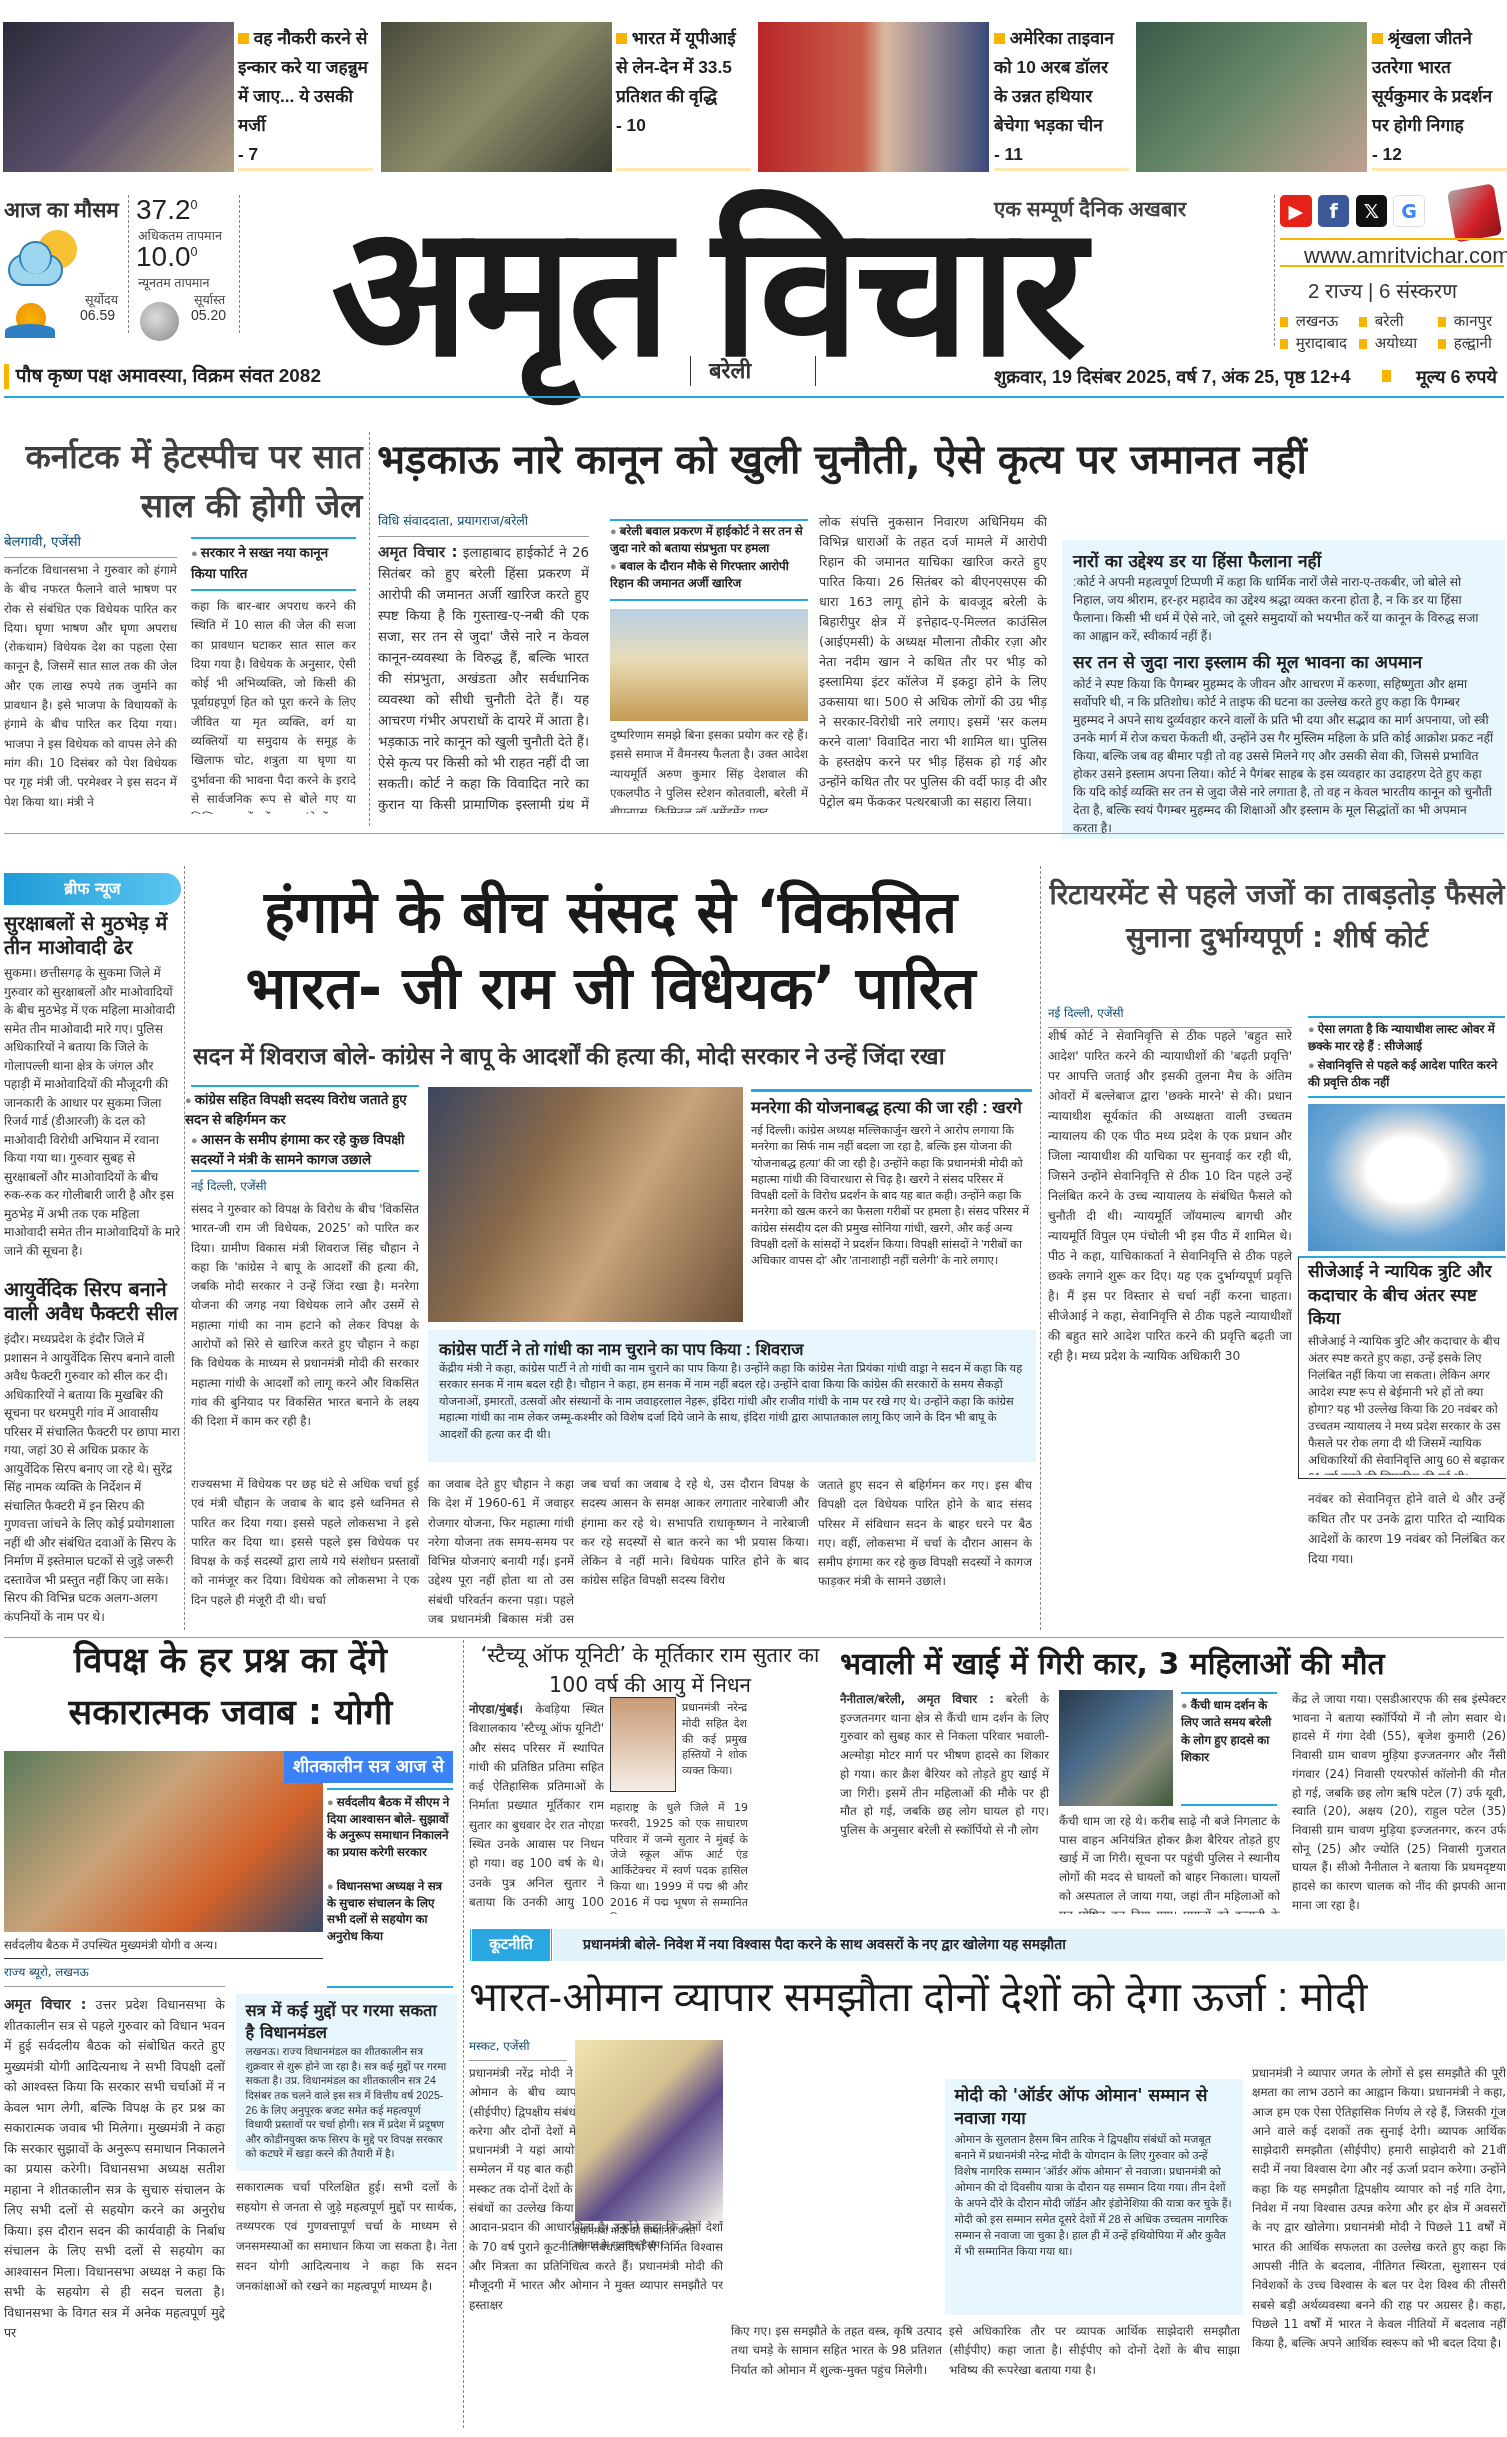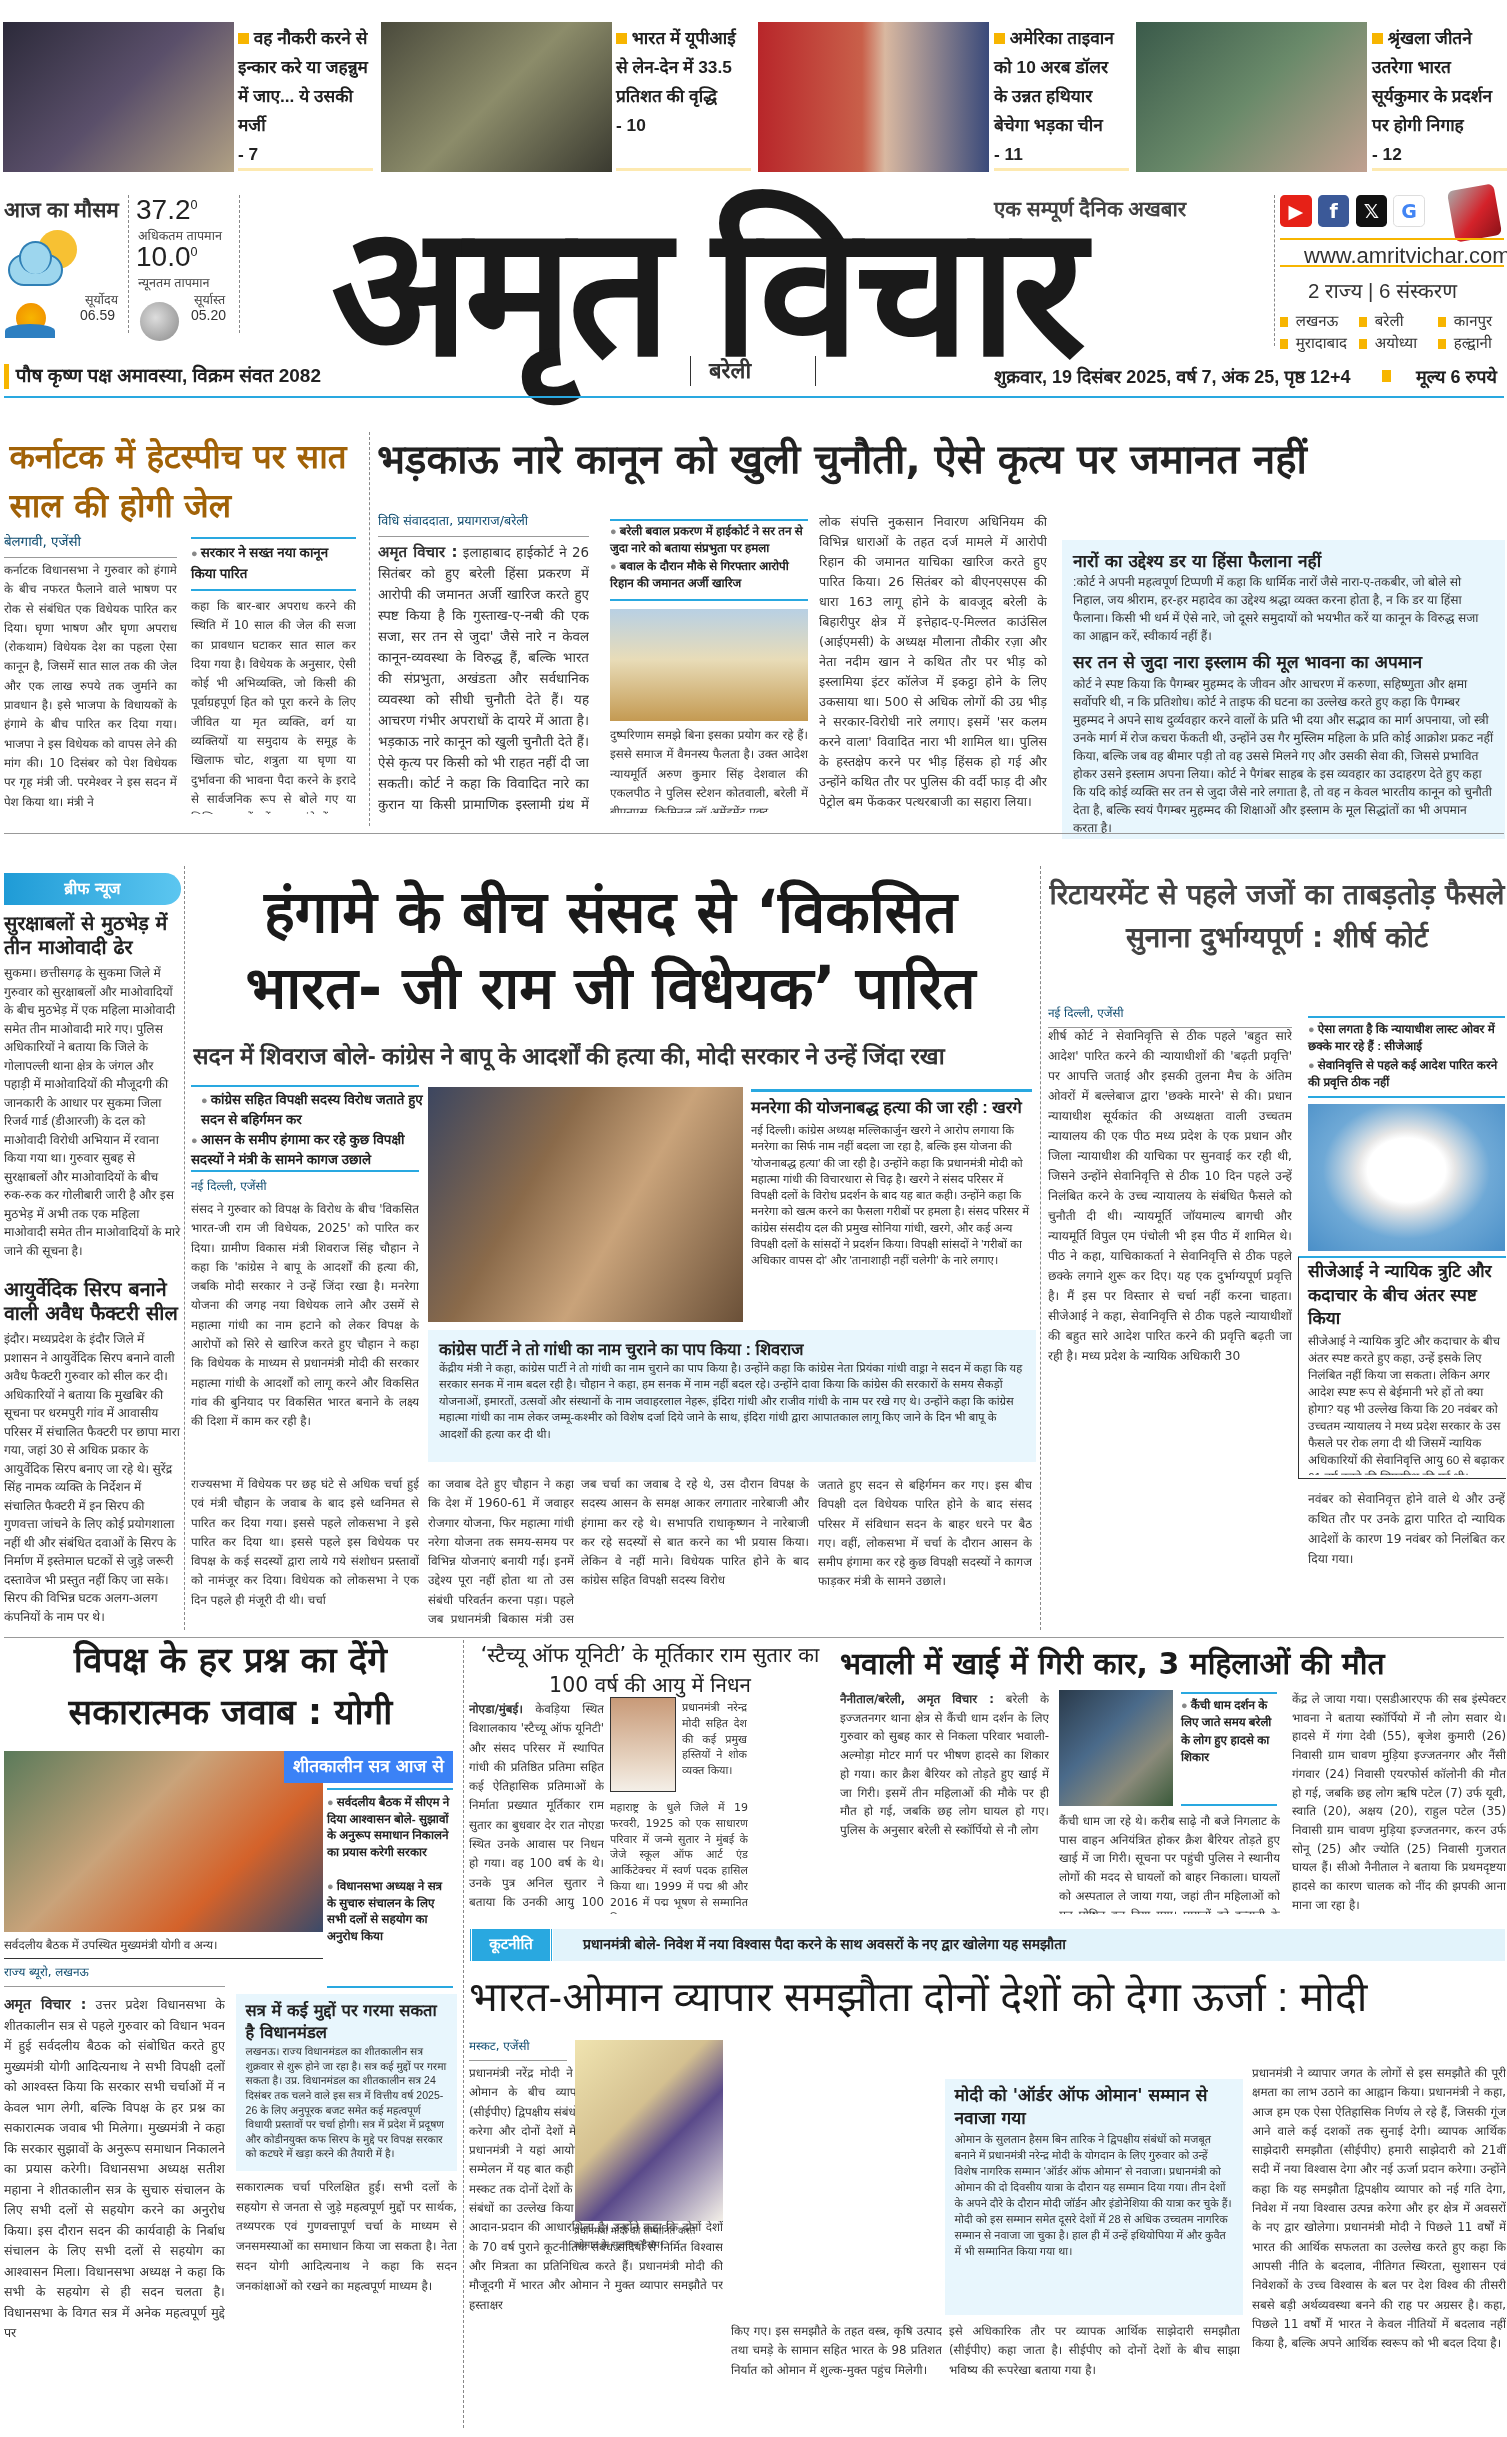--- a/index.html
+++ b/index.html
@@ -97,21 +97,21 @@
   <span class="city cond">हल्द्वानी</span>
 </div>
 
 <div class="abs" style="left:3.9px;top:364px;width:5.5px;height:25px;background:#f7b500"></div>
 <div class="abs cond" style="left:15.8px;top:362px;font-size:19px;font-weight:bold;color:#222">पौष कृष्ण पक्ष अमावस्या, विक्रम संवत 2082</div>
 <div class="abs cond" style="left:994px;top:364px;font-size:18px;font-weight:bold;color:#222">शुक्रवार, 19 दिसंबर 2025, वर्ष 7, अंक 25, पृष्ठ 12+4</div>
 <div class="abs" style="left:1382px;top:370px;width:8.7px;height:11.8px;background:#f7b500"></div>
 <div class="abs cond" style="left:1416px;top:364px;font-size:18px;font-weight:bold;color:#222">मूल्य 6 रुपये</div>
 <div class="abs" style="left:3.9px;top:396px;width:1500px;height:2.4px;background:#29a8e0"></div>
 
-<h2 class="abs" style="left:9.5px;top:432px;width:353px;font-size:33px;line-height:49px;text-align:left;color:#a16207">कर्नाटक में हेटस्पीच पर सात साल की होगी जेल</h2>
+<h2 class="abs" style="left:9.5px;top:432px;width:353px;font-size:33px;line-height:49px;text-align:right;color:#404040">कर्नाटक में हेटस्पीच पर सात साल की होगी जेल</h2>
 <div class="abs dl" style="left:3.9px;top:532px;width:173px">बेलगावी, एजेंसी</div>
 <div class="abs bt sm" style="left:3.9px;top:561px;width:173px;height:252px;overflow:hidden">कर्नाटक विधानसभा ने गुरुवार को हंगामे के बीच नफरत फैलाने वाले भाषण पर रोक से संबंधित एक विधेयक पारित कर दिया। घृणा भाषण और घृणा अपराध (रोकथाम) विधेयक देश का पहला ऐसा कानून है, जिसमें सात साल तक की जेल और एक लाख रुपये तक जुर्माने का प्रावधान है। इसे भाजपा के विधायकों के हंगामे के बीच पारित कर दिया गया। भाजपा ने इस विधेयक को वापस लेने की मांग की। 10 दिसंबर को पेश विधेयक पर गृह मंत्री जी. परमेश्वर ने इस सदन में पेश किया था। मंत्री ने</div>
 <div class="abs blue-rule" style="left:191px;top:537px;width:165px;height:2.4px"></div>
 <div class="abs bullet cond" style="left:191px;top:543px;width:165px;font-size:13.4px;line-height:20.5px">सरकार ने सख्त नया कानून किया पारित</div>
 <div class="abs blue-rule" style="left:191px;top:589px;width:165px;height:2.4px"></div>
 <div class="abs bt sm" style="left:191px;top:597px;width:165px;height:217px;overflow:hidden">कहा कि बार-बार अपराध करने की स्थिति में 10 साल की जेल की सजा का प्रावधान घटाकर सात साल कर दिया गया है। विधेयक के अनुसार, ऐसी कोई भी अभिव्यक्ति, जो किसी की पूर्वाग्रहपूर्ण हित को पूरा करने के लिए जीवित या मृत व्यक्ति, वर्ग या व्यक्तियों या समुदाय के समूह के खिलाफ चोट, शत्रुता या घृणा या दुर्भावना की भावना पैदा करने के इरादे से सार्वजनिक रूप से बोले गए या लिखित शब्दों में या संकेतों द्वारा प्रकाशित या प्रसारित की जाती है, वह घृणास्पद भाषण है।</div>
 <div class="abs vdash" style="left:369px;top:432px;height:394px"></div>
 
 <h1 class="abs" style="left:377px;top:432px;width:1134px;font-size:40px;line-height:55px;white-space:nowrap;color:#222">भड़काऊ नारे कानून को खुली चुनौती, ऐसे कृत्य पर जमानत नहीं</h1>
 <div class="abs dl" style="left:378px;top:512px;width:211px;font-size:12.6px">विधि संवाददाता, प्रयागराज/बरेली</div>
@@ -134,21 +134,21 @@
 <div class="abs" style="left:3.9px;top:873px;width:177px;height:31.5px;background:linear-gradient(90deg,#1f9bd6,#5cc6f0);border-radius:0 15.8px 15.8px 0;color:#fff;font-weight:bold;font-size:15.8px;line-height:31.5px;text-align:center">ब्रीफ न्यूज</div>
 <h3 class="abs" style="left:3.9px;top:912px;width:177px;font-size:19.7px;line-height:24.4px">सुरक्षाबलों से मुठभेड़ में तीन माओवादी ढेर</h3>
 <div class="abs cond" style="left:3.9px;top:964px;width:177px;height:335px;overflow:hidden;font-size:12.2px;line-height:18.5px;color:#333">सुकमा। छत्तीसगढ़ के सुकमा जिले में गुरुवार को सुरक्षाबलों और माओवादियों के बीच मुठभेड़ में एक महिला माओवादी समेत तीन माओवादी मारे गए। पुलिस अधिकारियों ने बताया कि जिले के गोलापल्ली थाना क्षेत्र के जंगल और पहाड़ी में माओवादियों की मौजूदगी की जानकारी के आधार पर सुकमा जिला रिजर्व गार्ड (डीआरजी) के दल को माओवादी विरोधी अभियान में रवाना किया गया था। गुरुवार सुबह से सुरक्षाबलों और माओवादियों के बीच रुक-रुक कर गोलीबारी जारी है और इस मुठभेड़ में अभी तक एक महिला माओवादी समेत तीन माओवादियों के मारे जाने की सूचना है।</div>
 <h3 class="abs" style="left:3.9px;top:1278px;width:177px;font-size:19.7px;line-height:24.4px">आयुर्वेदिक सिरप बनाने वाली अवैध फैक्टरी सील</h3>
 <div class="abs cond" style="left:3.9px;top:1330px;width:177px;height:295px;overflow:hidden;font-size:12.2px;line-height:18.5px;color:#333">इंदौर। मध्यप्रदेश के इंदौर जिले में प्रशासन ने आयुर्वेदिक सिरप बनाने वाली अवैध फैक्टरी गुरुवार को सील कर दी। अधिकारियों ने बताया कि मुखबिर की सूचना पर धरमपुरी गांव में आवासीय परिसर में संचालित फैक्टरी पर छापा मारा गया, जहां 30 से अधिक प्रकार के आयुर्वेदिक सिरप बनाए जा रहे थे। सुरेंद्र सिंह नामक व्यक्ति के निर्देशन में संचालित फैक्टरी में इन सिरप की गुणवत्ता जांचने के लिए कोई प्रयोगशाला नहीं थी और संबंधित दवाओं के सिरप के निर्माण में इस्तेमाल घटकों से जुड़े जरूरी दस्तावेज भी प्रस्तुत नहीं किए जा सके। सिरप की विभिन्न घटक अलग-अलग कंपनियों के नाम पर थे।</div>
 <div class="abs vdash" style="left:184px;top:866px;height:764px"></div>
 
 <h1 class="abs" style="left:193px;top:874px;width:835px;font-size:58px;line-height:76px;text-align:center;color:#1a1a1a">हंगामे के बीच संसद से ‘विकसित भारत- जी राम जी विधेयक’ पारित</h1>
 <h2 class="abs cond" style="left:193px;top:1041px;width:835px;font-size:23px;line-height:31.5px;color:#333;white-space:nowrap;overflow:hidden">सदन में शिवराज बोले- कांग्रेस ने बापू के आदर्शों की हत्या की, मोदी सरकार ने उन्हें जिंदा रखा</h2>
 <div class="abs blue-rule" style="left:191px;top:1085px;width:228px;height:2.4px"></div>
-<div class="abs bullet cond" style="left:201px;top:1090px;width:228px;font-size:13.4px;line-height:19px">कांग्रेस सहित विपक्षी सदस्य विरोध जताते हुए सदन से बहिर्गमन कर</div>
+<div class="abs bullet cond" style="left:185px;top:1090px;width:228px;font-size:13.4px;line-height:19px">कांग्रेस सहित विपक्षी सदस्य विरोध जताते हुए सदन से बहिर्गमन कर</div>
 <div class="abs bullet cond" style="left:191px;top:1130px;width:228px;font-size:13.4px;line-height:19px">आसन के समीप हंगामा कर रहे कुछ विपक्षी सदस्यों ने मंत्री के सामने कागज उछाले</div>
 <div class="abs blue-rule" style="left:191px;top:1170px;width:228px;height:2.4px"></div>
 <div class="abs dl" style="left:191px;top:1177px;width:228px;font-size:11.8px;border:none">नई दिल्ली, एजेंसी</div>
 <div class="abs bt sm" style="left:191px;top:1200px;width:228px;height:276px;overflow:hidden">संसद ने गुरुवार को विपक्ष के विरोध के बीच 'विकसित भारत-जी राम जी विधेयक, 2025' को पारित कर दिया। ग्रामीण विकास मंत्री शिवराज सिंह चौहान ने कहा कि 'कांग्रेस ने बापू के आदर्शों की हत्या की, जबकि मोदी सरकार ने उन्हें जिंदा रखा है। मनरेगा योजना की जगह नया विधेयक लाने और उसमें से महात्मा गांधी का नाम हटाने को लेकर विपक्ष के आरोपों को सिरे से खारिज करते हुए चौहान ने कहा कि विधेयक के माध्यम से प्रधानमंत्री मोदी की सरकार महात्मा गांधी के आदर्शों को लागू करने और विकसित गांव की बुनियाद पर विकसित भारत बनाने के लक्ष्य की दिशा में काम कर रही है।</div>
 <div class="abs" style="left:428px;top:1087px;width:315px;height:235px;background:linear-gradient(120deg,#3c4660,#8a6a4a 35%,#c9a37a 60%,#6a5038)"></div>
 <div class="abs" style="left:751px;top:1089px;width:281px;height:3.2px;background:#29a8e0"></div>
 <h3 class="abs cond" style="left:751px;top:1096px;width:281px;font-size:16.5px;line-height:23.6px">मनरेगा की योजनाबद्ध हत्या की जा रही : खरगे</h3>
 <div class="abs cond" style="left:751px;top:1122px;width:281px;height:197px;overflow:hidden;font-size:11.4px;line-height:16.3px;color:#333">नई दिल्ली। कांग्रेस अध्यक्ष मल्लिकार्जुन खरगे ने आरोप लगाया कि मनरेगा का सिर्फ नाम नहीं बदला जा रहा है, बल्कि इस योजना की 'योजनाबद्ध हत्या' की जा रही है। उन्होंने कहा कि प्रधानमंत्री मोदी को महात्मा गांधी की विचारधारा से चिढ़ है। खरगे ने संसद परिसर में विपक्षी दलों के विरोध प्रदर्शन के बाद यह बात कही। उन्होंने कहा कि मनरेगा को खत्म करने का फैसला गरीबों पर हमला है। संसद परिसर में कांग्रेस संसदीय दल की प्रमुख सोनिया गांधी, खरगे, और कई अन्य विपक्षी दलों के सांसदों ने प्रदर्शन किया। विपक्षी सांसदों ने 'गरीबों का अधिकार वापस दो' और 'तानाशाही नहीं चलेगी' के नारे लगाए।</div>
 <div class="abs lbox" style="left:428px;top:1330px;width:608px;height:132px;padding:7.9px 11px">
   <h3 class="cond" style="font-size:16.5px;line-height:22px">कांग्रेस पार्टी ने तो गांधी का नाम चुराने का पाप किया : शिवराज</h3>

